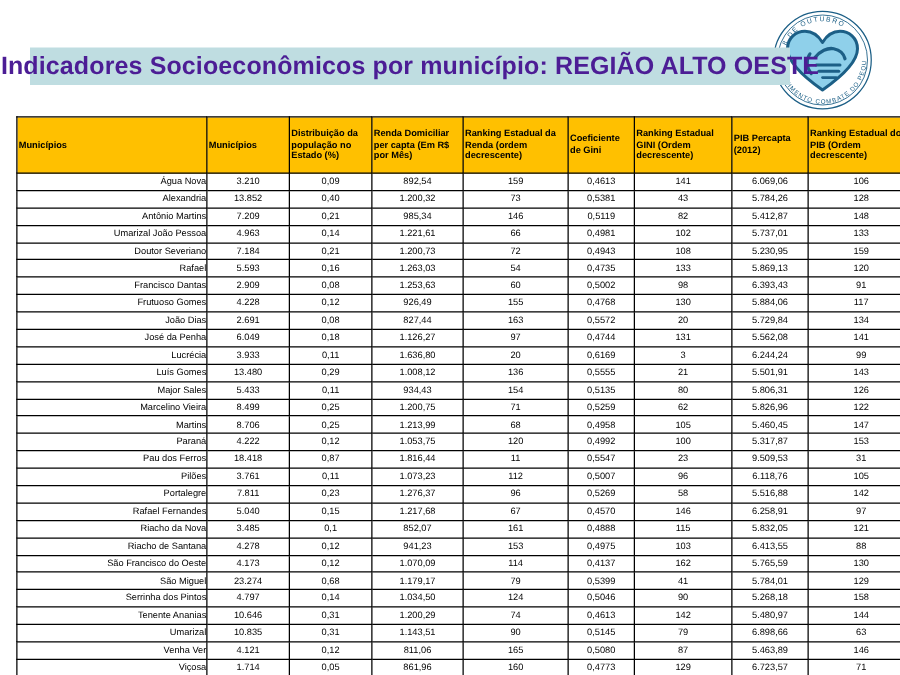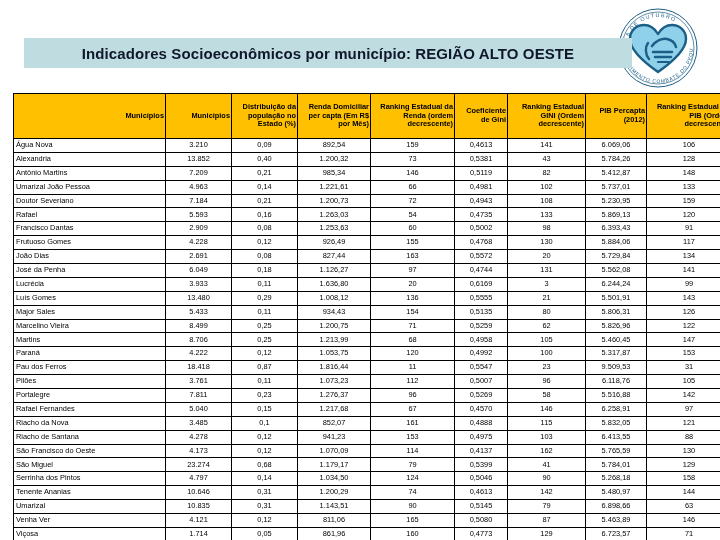--- a/index.html
+++ b/index.html
@@ -31,22 +31,22 @@
     left: 24px;
     top: 38px;
     width: 608px;
     height: 30px;
     background: #bfdde1;
     display: flex;
     align-items: center;
     justify-content: center;
   }
   .title-text {
-    color: #0f172a;
-    font-size: 15px;
+    color: #4c1d95;
+    font-size: 20px;
     font-weight: bold;
     letter-spacing: 0.1px;
     white-space: nowrap;
   }
 
   
   .table-wrap {
     position: absolute;
     left: 13px;
     top: 93px;
@@ -61,33 +61,33 @@
   table.indicadores td {
     border: 1px solid #000000;
     padding: 0;
     font-size: 7.4px;
     line-height: 1.18;
     color: #000000;
   }
   table.indicadores thead th {
     background: #ffc000;
     font-weight: bold;
-    text-align: right;
+    text-align: left;
     vertical-align: middle;
     height: 42px;
     padding: 1px 1px;
   }
   table.indicadores tbody td {
     height: 12.9px;
     text-align: center;
     vertical-align: middle;
     background: #ffffff;
   }
   table.indicadores tbody td.name {
-    text-align: left;
+    text-align: right;
     padding-left: 2px;
   }
 
   
   col.c-name  { width: 152px; }
   col.c-pop   { width: 66px; }
   col.c-dist  { width: 66px; }
   col.c-renda { width: 73px; }
   col.c-rkr   { width: 84px; }
   col.c-gini  { width: 53px; }

